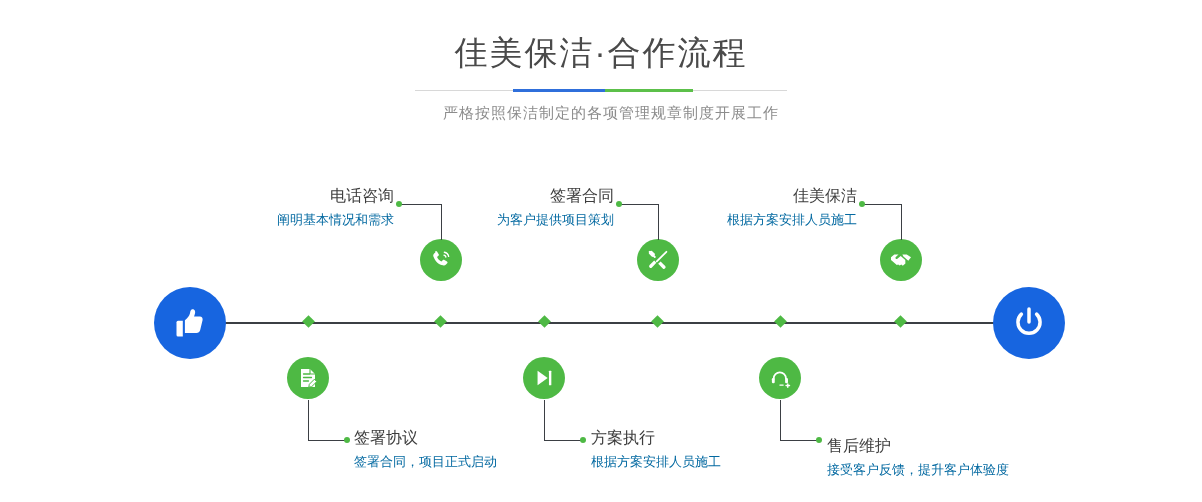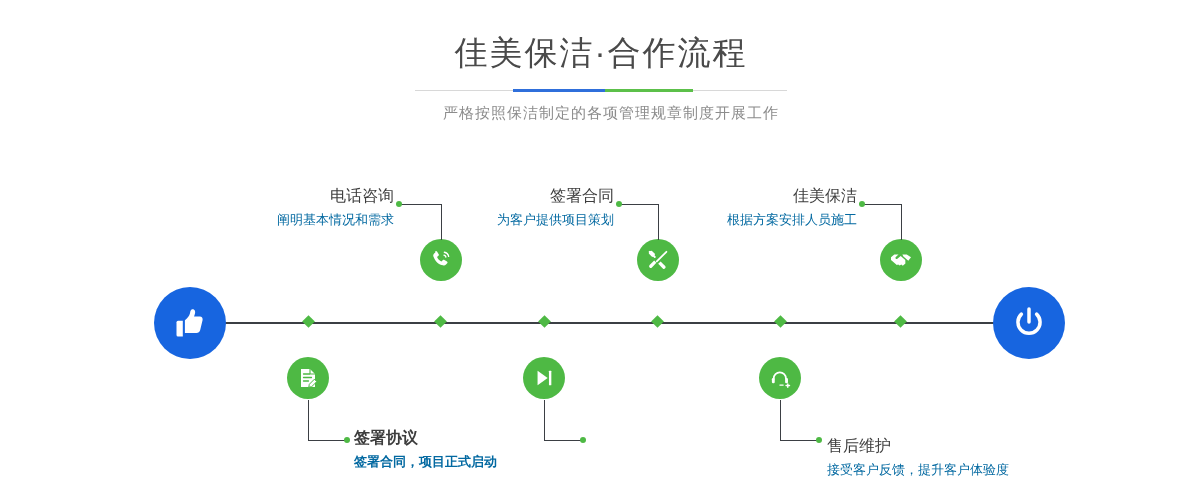--- a/index.html
+++ b/index.html
@@ -222,21 +222,21 @@
           <path d="M7.5 8h6M7.5 11.5h8M7.5 15h5" stroke="#4eb944" stroke-width="1.3" stroke-linecap="round"></path>
           <path d="M14 3v5h5" fill="none" stroke="#4eb944" stroke-width="1.1"></path>
           <path d="M18.4 13.2l2.4 2.4-5.1 5.1-2.9.5.5-2.9z" fill="#ffffff" stroke="#4eb944" stroke-width="1"></path>
         </svg>
       </span>
     </div>
     <div class="connector-v" style="left:308px; top:400px; height:41px;"></div>
     <div class="connector-h" style="left:308px; top:440px; width:40px;"></div>
     <div class="dot" style="left:344px; top:437px;"></div>
     <div class="diamond" style="left:304px; top:317px;"></div>
-    <div class="label left-align" style="left:354px; top:428px; width:240px;font-weight:bold;">
+    <div class="label left-align" style="left:354px; top:428px; width:240px;">
       <div class="lab-title">签署协议</div>
       <div class="lab-desc">签署合同，项目正式启动</div>
     </div>
 
     <div class="node-icon" style="left:637px; top:239px;">
       <span>
         <svg width="24" height="24" viewBox="0 0 24 24" fill="none" stroke="#ffffff" stroke-width="1.8" stroke-linecap="round" aria-hidden="true">
           <path d="M3.6 3.8l5.2 5.2"></path>
           <path d="M20.4 3.8l-9.6 9.6"></path>
           <path d="M10.4 14.8l-4.5 4.6a1.6 1.6 0 0 1-2.3-2.3l4.6-4.5z" fill="#ffffff" stroke="none"></path>
@@ -259,20 +259,24 @@
         <svg width="22" height="22" viewBox="0 0 24 24" fill="#ffffff" aria-hidden="true">
           <path d="M5 4l11 8-11 8z"></path>
           <rect x="17.4" y="4" width="2.6" height="16" rx="0.6"></rect>
         </svg>
       </span>
     </div>
     <div class="connector-v" style="left:544px; top:400px; height:41px;"></div>
     <div class="connector-h" style="left:544px; top:440px; width:40px;"></div>
     <div class="dot" style="left:580px; top:437px;"></div>
     <div class="diamond" style="left:540px; top:317px;"></div>
+    <div class="label left-align" style="left:591px; top:428px; width:240px;">
+      <div class="lab-title">方案执行</div>
+      <div class="lab-desc">根据方案安排人员施工</div>
+    </div>
 
     <div class="node-icon" style="left:880px; top:239px;">
       <span>
         <svg width="24" height="24" viewBox="0 0 24 24" fill="#ffffff" aria-hidden="true">
           <path d="M2 9.2l3.3-2.6h4.2l-2.7 2.5c-.5.5-.5 1.2 0 1.6.4.4 1.1.4 1.6 0L11.7 8l4.6 4 .1 3.5-2.6 2.3-1.5-1.4-1.6 1.1-1.5-1.1-1.4.6-5.8-5z"></path>
           <path d="M13.4 6.6h4.3L22 9.2l-2.7 3.6-4.9-4.3z"></path>
         </svg>
       </span>
     </div>
     <div class="connector-v" style="left:901px; top:204px; height:36px;"></div>

